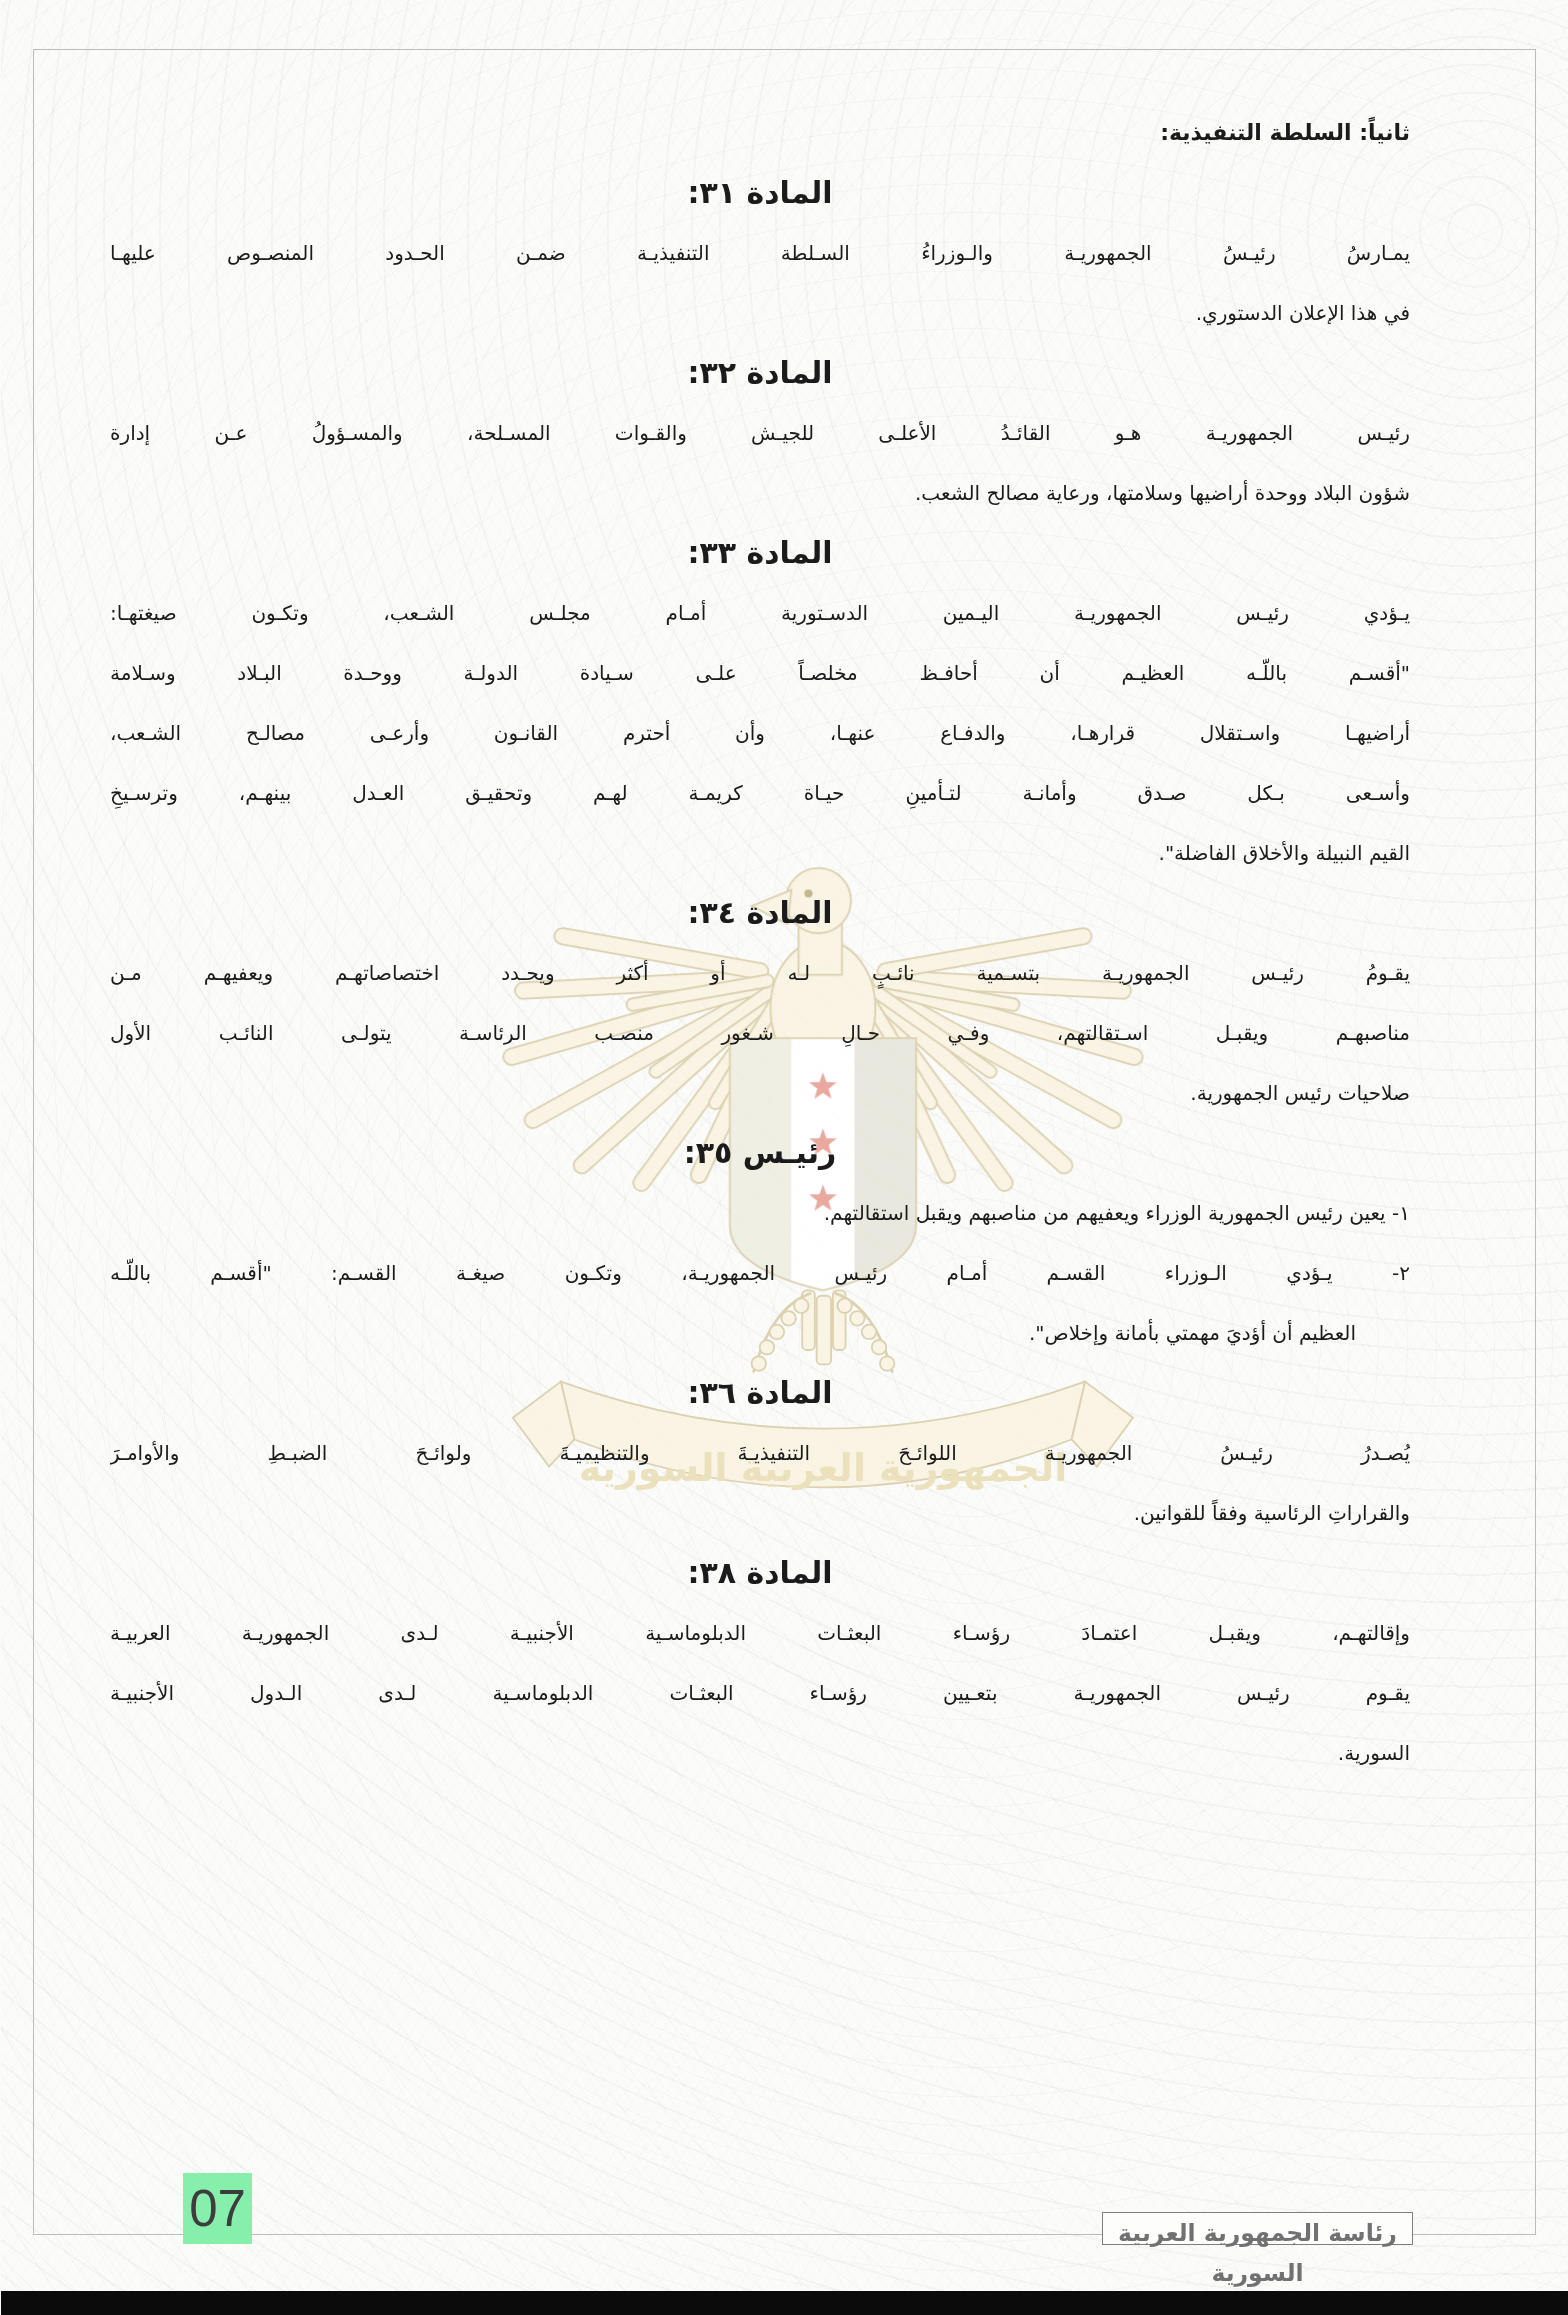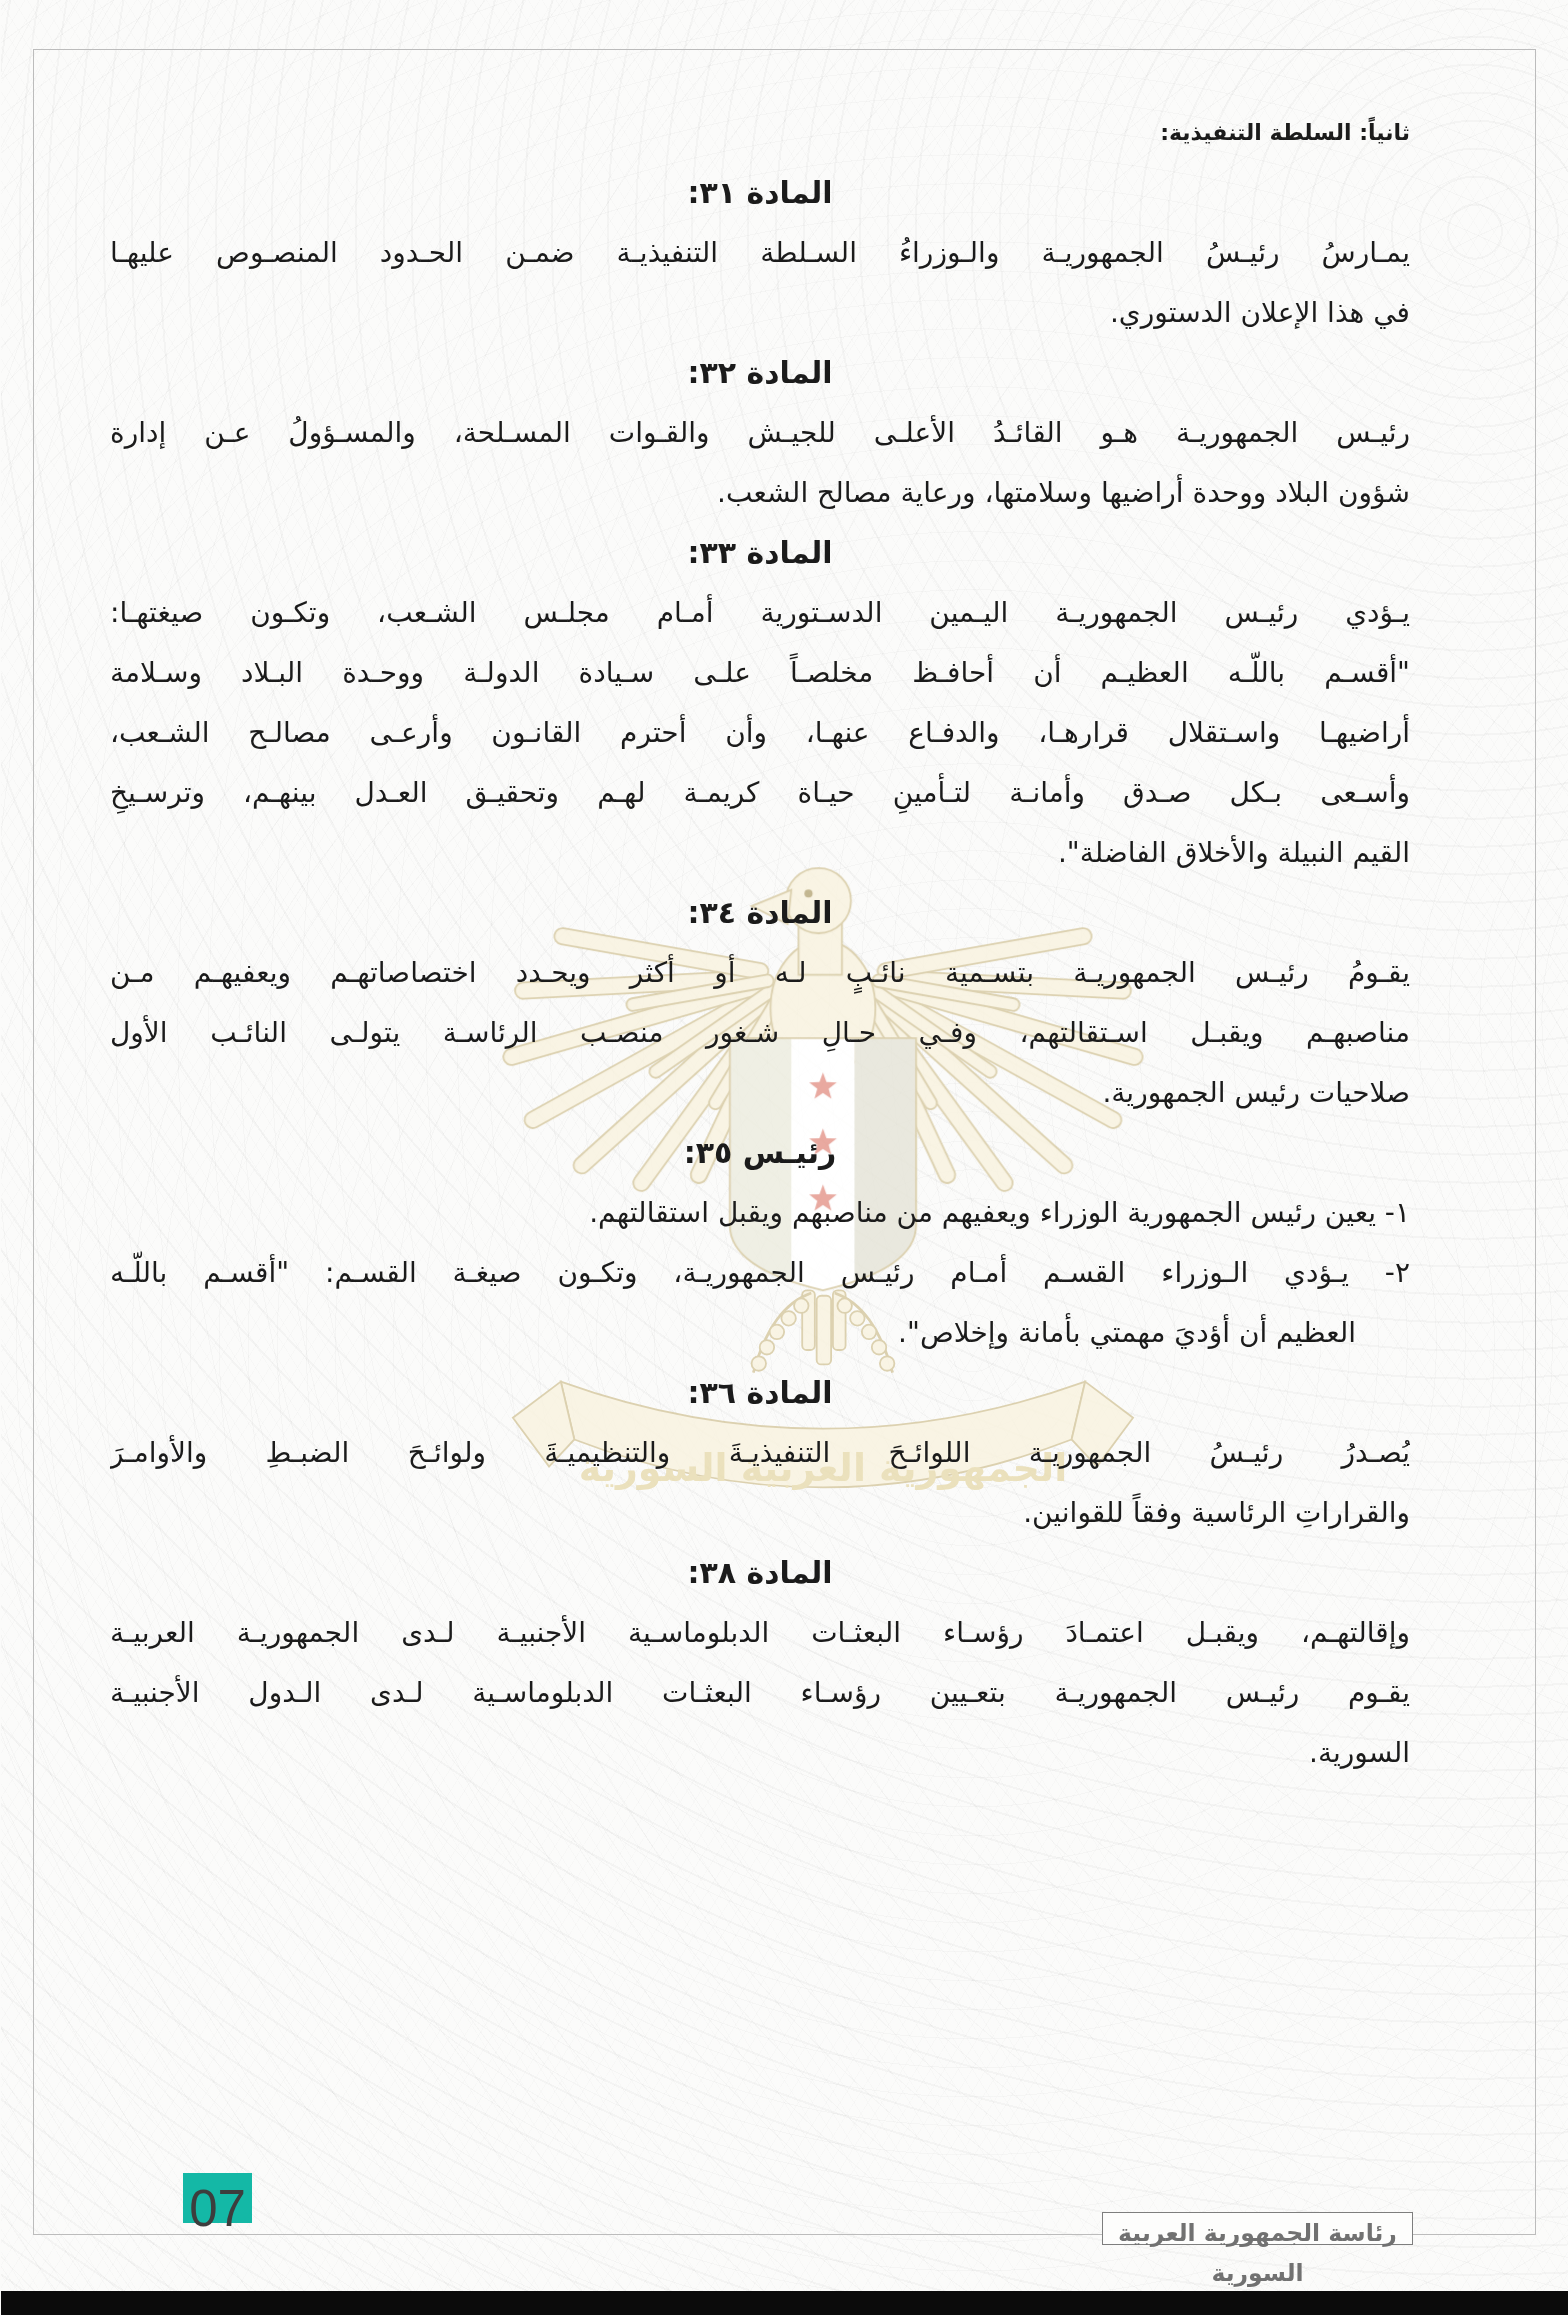--- a/index.html
+++ b/index.html
@@ -19,28 +19,28 @@
   }
   .watermark{position:absolute;left:493px;top:841px;width:669px;height:669px;z-index:1;}
   .frame{
     position:absolute;left:33px;top:49px;width:1503px;height:2186px;
     border:0.9px solid #bcbcbc;z-index:2;pointer-events:none;box-sizing:border-box;
   }
   .content{
     position:absolute;top:103px;right:159px;left:110px;z-index:3;
     direction:rtl;color:#1b1b1b;
   }
-  .line{font-size:28px;line-height:60px;height:60px;overflow:hidden;text-align:right;}
+  .line{font-size:20px;line-height:60px;height:60px;overflow:hidden;text-align:right;}
   .h{font-size:30px;font-weight:bold;line-height:60px;height:60px;overflow:hidden;text-align:center;}
   .sec{font-size:22px;font-weight:bold;line-height:60px;height:60px;overflow:hidden;text-align:right;}
   .just{text-align:justify;text-align-last:justify;}
   .cont{padding-right:54px;}
   .page-number{
-    position:absolute;left:183px;top:2173px;width:69px;height:50px;z-index:4;
-    background:#14b8a6;color:#3d3d3d;font-family:"Liberation Sans",sans-serif;
+    position:absolute;left:183px;top:2173px;width:69px;height:71px;z-index:4;
+    background:#86efac;color:#3d3d3d;font-family:"Liberation Sans",sans-serif;
     font-size:51px;line-height:71px;text-align:center;
   }
   .footer-box{
     position:absolute;left:1102px;top:2212px;width:311px;height:33px;z-index:4;
     background:#fdfdfc;border:1.8px solid #7e7e7e;box-sizing:border-box;
     text-align:center;
   }
   .footer-box span{
     display:inline-block;color:#717171;font-weight:bold;font-size:23.5px;line-height:40px;
   }

